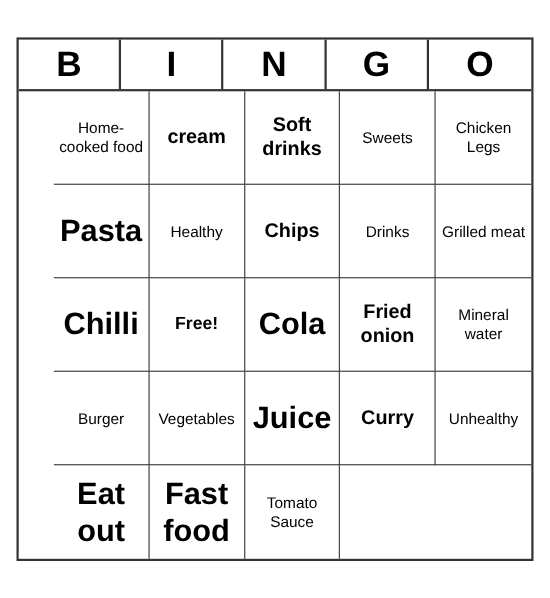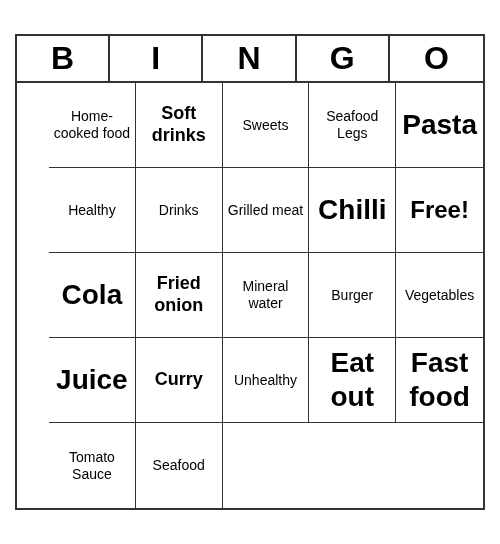--- a/index.html
+++ b/index.html
@@ -57,53 +57,59 @@
     }
     .bingo-cell.large-text {
       font-size: 28px;
       font-weight: bold;
     }
     .bingo-cell.medium-text {
       font-size: 18px;
       font-weight: bold;
     }
     .bingo-cell.free {
-      font-size: 24px;
+      font-size: 16px;
       font-weight: bold;
     }
   </style>
 </head>
 <body>
 
 <div class="bingo-card">
   <div class="bingo-header">
   <div class="bingo-header-cell">B</div>
       <div class="bingo-header-cell">I</div>
       <div class="bingo-header-cell">N</div>
       <div class="bingo-header-cell">G</div>
       <div class="bingo-header-cell">O</div>
     </div>
   <div class="bingo-grid">
   <div class="bingo-cell">
         <span>Home-cooked food</span>
       </div>
       <div class="bingo-cell medium-text">
+        <span>cream</span>
+      </div>
+      <div class="bingo-cell medium-text">
         <span>Soft drinks</span>
       </div>
       <div class="bingo-cell">
         <span>Sweets</span>
       </div>
       <div class="bingo-cell">
-        <span>Seafood Legs</span>
+        <span>Chicken Legs</span>
       </div>
       <div class="bingo-cell large-text">
         <span>Pasta</span>
       </div>
       <div class="bingo-cell">
         <span>Healthy</span>
+      </div>
+      <div class="bingo-cell medium-text">
+        <span>Chips</span>
       </div>
       <div class="bingo-cell">
         <span>Drinks</span>
       </div>
       <div class="bingo-cell">
         <span>Grilled meat</span>
       </div>
       <div class="bingo-cell large-text">
         <span>Chilli</span>
       </div>
@@ -136,17 +142,14 @@
       </div>
       <div class="bingo-cell large-text">
         <span>Eat out</span>
       </div>
       <div class="bingo-cell large-text">
         <span>Fast food</span>
       </div>
       <div class="bingo-cell">
         <span>Tomato Sauce</span>
       </div>
-      <div class="bingo-cell">
-        <span>Seafood</span>
-      </div>
     </div>
 </div>
 
 </body></html>

